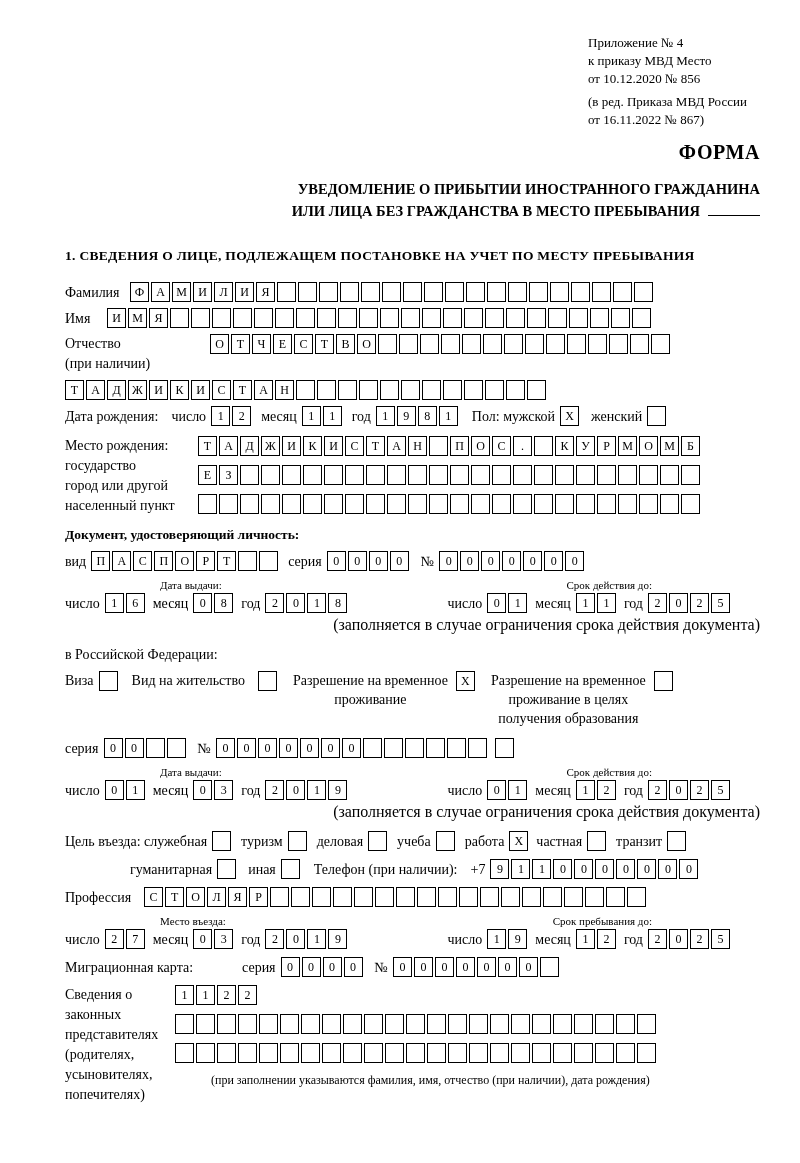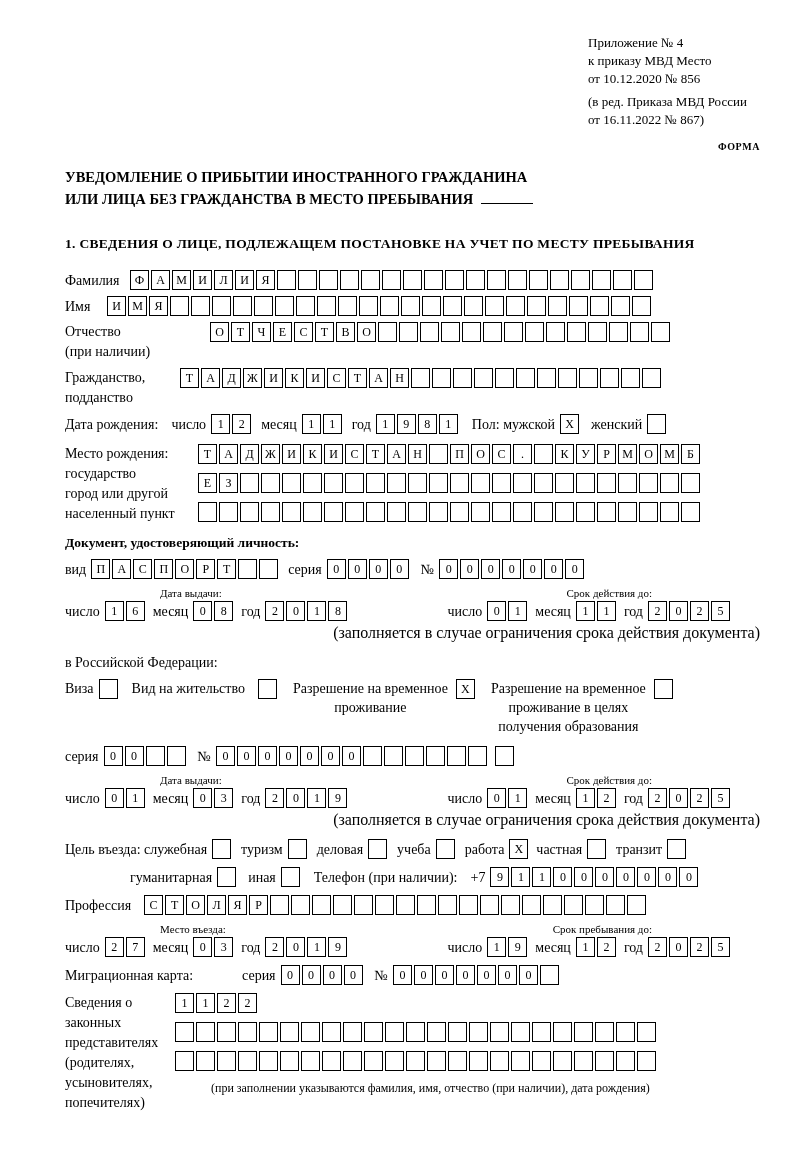--- a/index.html
+++ b/index.html
@@ -1,22 +1,22 @@
 <!DOCTYPE html>
 <html><head>
 <meta charset="utf-8">
 <style>
   *{box-sizing:border-box;margin:0;padding:0}
   html,body{background:#fff}
   body{width:800px;min-height:1163px;font-family:"Liberation Serif","DejaVu Serif",serif;color:#000;font-size:14px}
   .page{width:800px;min-height:1163px;padding:34px 40px 20px 65px;background:#fff}
   .appendix{width:172px;margin-left:auto;margin-right:0;font-size:13px;line-height:18px}
   .appendix-gap{height:5px}
-  .forma{text-align:right;font-weight:bold;margin-top:12px;letter-spacing:.6px;font-size:10px}
-  .title{text-align:left;font-weight:bold;margin-top:14px;font-size:14.5px;line-height:22px}
+  .forma{text-align:right;font-weight:bold;margin-top:12px;letter-spacing:.6px;font-size:20px}
+  .title{text-align:right;font-weight:bold;margin-top:14px;font-size:14.5px;line-height:22px}
   .blank{display:inline-block;width:52px;border-bottom:1.6px solid #000;height:13px;margin-left:8px}
   .section-title{font-weight:bold;margin-top:26px;font-size:13.5px;letter-spacing:.3px}
   .form-body{margin-top:18px}
   .row{display:flex;align-items:center;margin-bottom:6px}
   .row.start{align-items:flex-start}
   .lbl{flex:0 0 auto;margin-right:5px;line-height:19px}
   .cells{display:inline-flex;gap:2px;flex:0 0 auto}
   .cell{width:19px;height:20px;border:1px solid #000;text-align:center;font-size:12px;line-height:18px;flex:0 0 auto}
   .lblcol{flex:0 0 auto;line-height:20px;margin-right:5px}
   .cellcol{flex:0 0 auto}
@@ -151,24 +151,20 @@
           <span class="cell"></span>
           <span class="cell"></span>
           <span class="cell"></span>
           <span class="cell"></span>
           <span class="cell"></span>
           <span class="cell"></span>
         </span>
     </div>
 
     <div class="row start">
-      <span class="lblcol w-cit">
-        <div>Гражданство,</div>
-        <div>подданство</div>
-      </span>
       <span class="cells">
           <span class="cell">Т</span>
           <span class="cell">А</span>
           <span class="cell">Д</span>
           <span class="cell">Ж</span>
           <span class="cell">И</span>
           <span class="cell">К</span>
           <span class="cell">И</span>
           <span class="cell">С</span>
           <span class="cell">Т</span>

